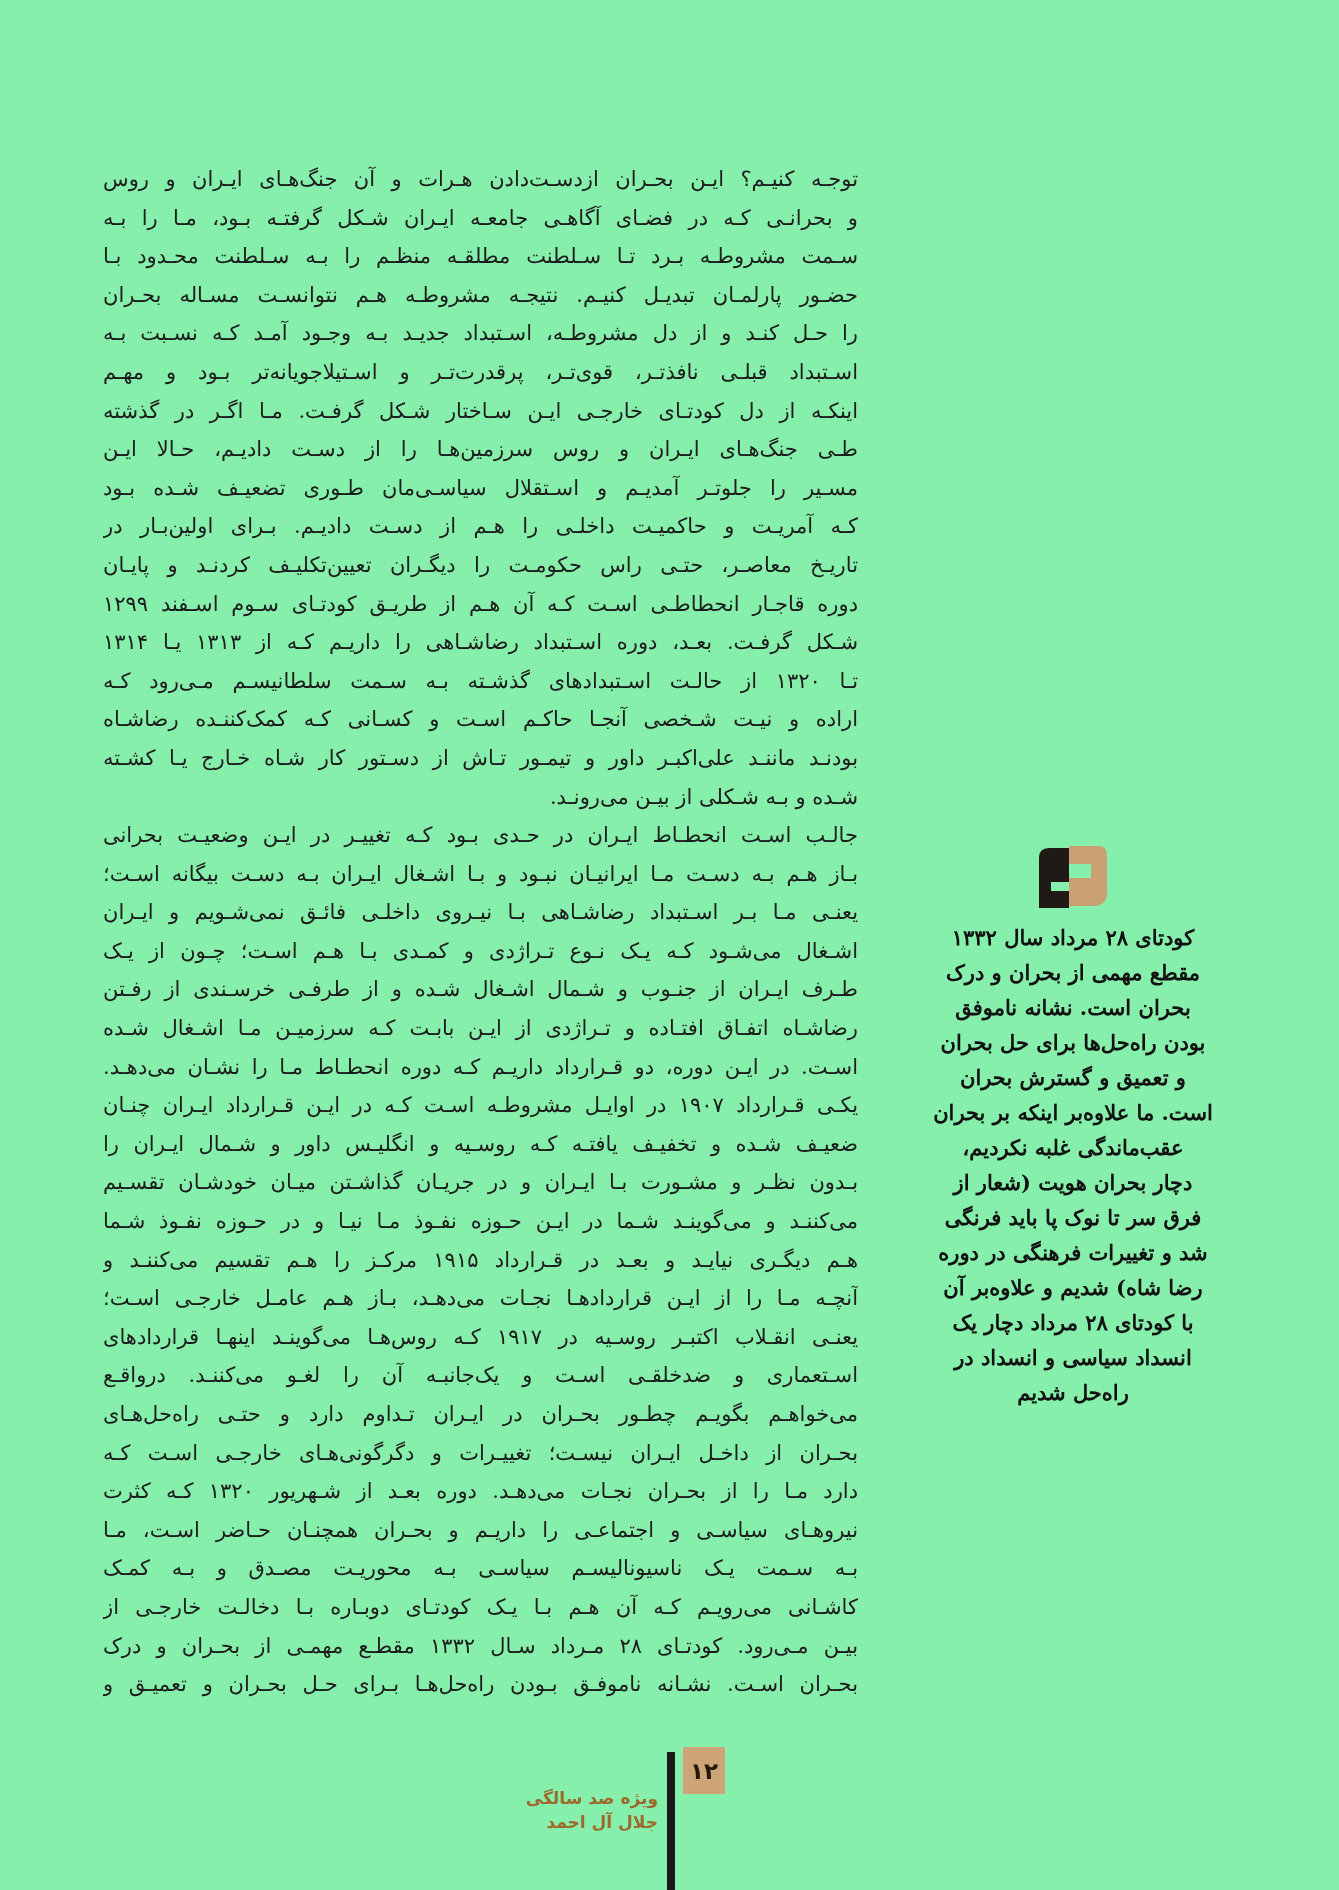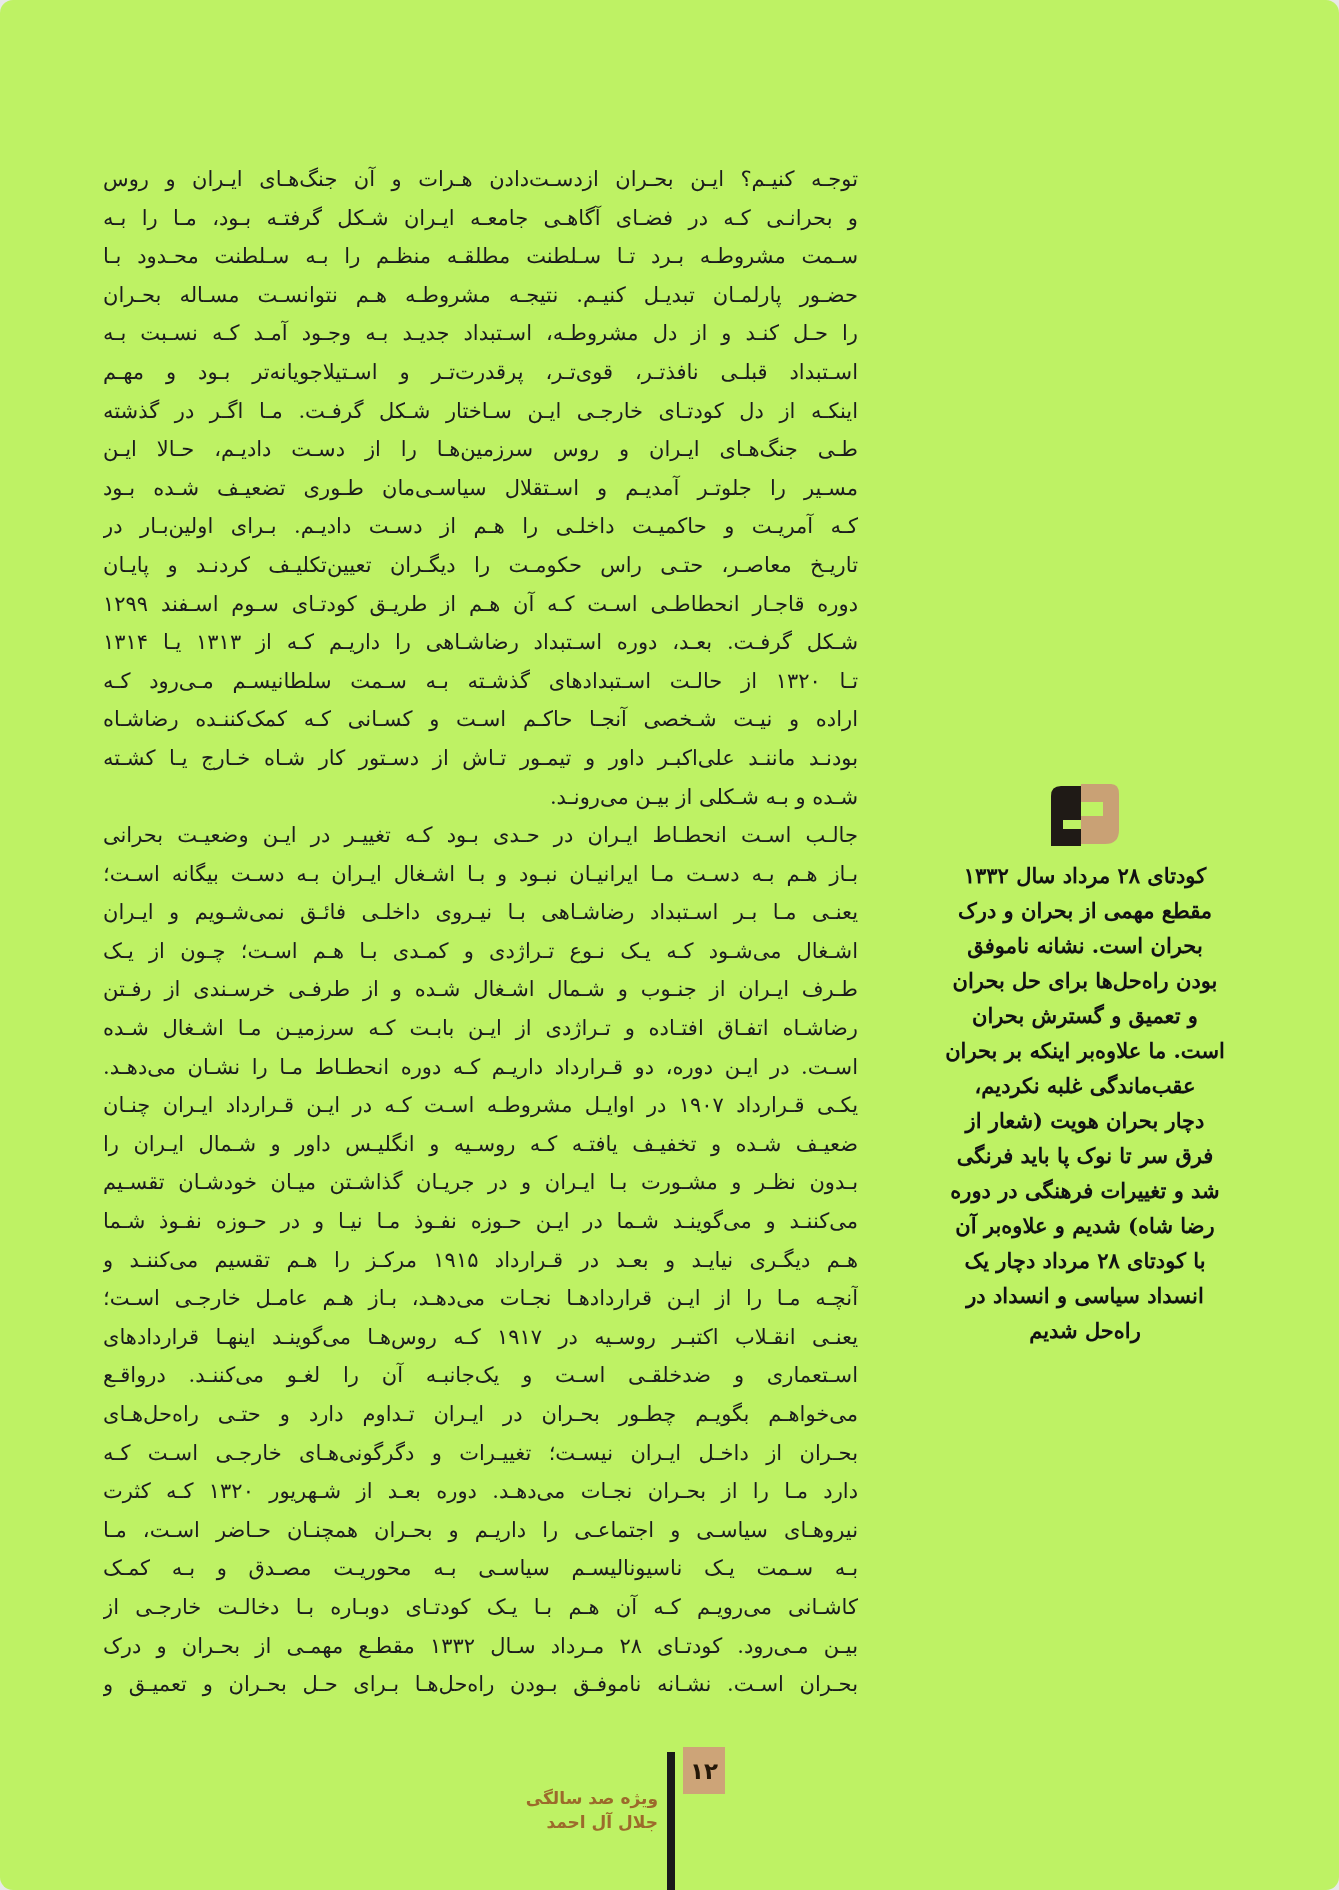--- a/index.html
+++ b/index.html
@@ -1,25 +1,25 @@
 <!DOCTYPE html>
 <html lang="fa"><head>
 <meta charset="utf-8">
 <style>
   html,body{margin:0;padding:0;background:#e8e8e8;}
-  .page{position:relative;width:1339px;height:1890px;background:#bef264;overflow:hidden;
-        font-family:"DejaVu Serif",serif;border-radius:13px;}
+  .page{position:relative;width:1339px;height:1890px;background:#86efac;overflow:hidden;
+        font-family:"DejaVu Serif",serif;}
   
   .body-col{position:absolute;top:160px;left:103px;width:755px;
             direction:rtl;color:#1c1c1c;font-size:21px;line-height:38.6px;}
   .body-line{text-align:justify;text-align-last:justify;height:38.6px;overflow:hidden;
              white-space:normal;}
   .body-line:nth-child(17){text-align-last:right;} 
   
-  .pullquote{position:absolute;top:784px;left:928px;width:290px;text-align:center;direction:rtl;margin-left:12px;}
+  .pullquote{position:absolute;top:846px;left:928px;width:290px;text-align:center;direction:rtl;}
   .pq-icon{display:block;margin:0 auto 12px auto;}
   .pq-lines{font-weight:700;color:#111111;font-size:21px;line-height:35px;}
   .pq-line{white-space:nowrap;text-align:center;}
   
   .footer-label{position:absolute;top:1750px;right:681px;width:200px;direction:rtl;
                 text-align:right;font-family:"DejaVu Sans",sans-serif;font-weight:700;
                 font-size:17px;line-height:24px;margin-top:36px;}
   .footer-bar{position:absolute;left:667px;top:1752px;width:8px;height:138px;}
   .page-number-box{position:absolute;left:683px;top:1747px;width:42px;height:47px;
                    display:flex;align-items:center;justify-content:center;

